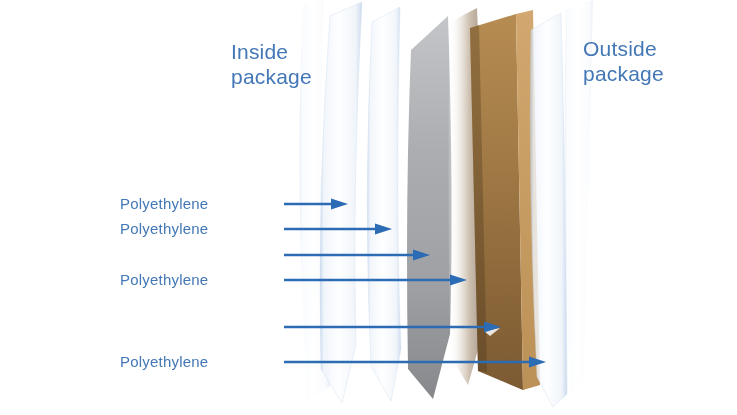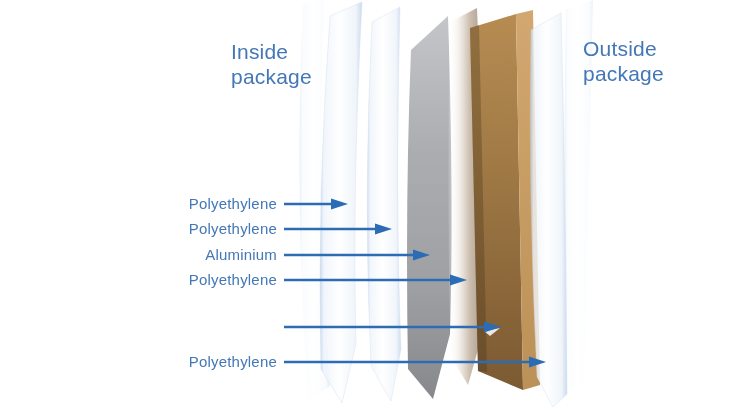--- a/index.html
+++ b/index.html
@@ -17,21 +17,20 @@
     font-size:21px;
     line-height:25px;
     letter-spacing:0.2px;
     color:#4377b6;
   }
   .heading.inside  { left:231px; top:39px; }
   .heading.outside { left:583px; top:36px; }
   .label {
     position:absolute;
     left:120px; width:157px;
-    text-align:right;
     font-size:15px;
     line-height:18px;
     letter-spacing:0.2px;
     color:#4377b6;
     white-space:nowrap;
   }
   .label.l1 { top:195px; }
   .label.l2 { top:220px; }
   .label.l3 { top:246px; }
   .label.l4 { top:271px; }
@@ -125,17 +124,16 @@
         <polygon points="546,362 529,356.5 529,367.5" stroke="none"></polygon>
       </g>
     </g>
   </svg>
 
   <div class="heading outside">Outside package</div>
   <div class="heading inside">Inside package</div>
 
   <div class="label l1">Polyethylene</div>
   <div class="label l2">Polyethylene</div>
-  <div class="label l3">Aluminium</div>
   <div class="label l4">Polyethylene</div>
   <div class="label l6">Polyethylene</div>
 
 </div>
 
 </body></html>

